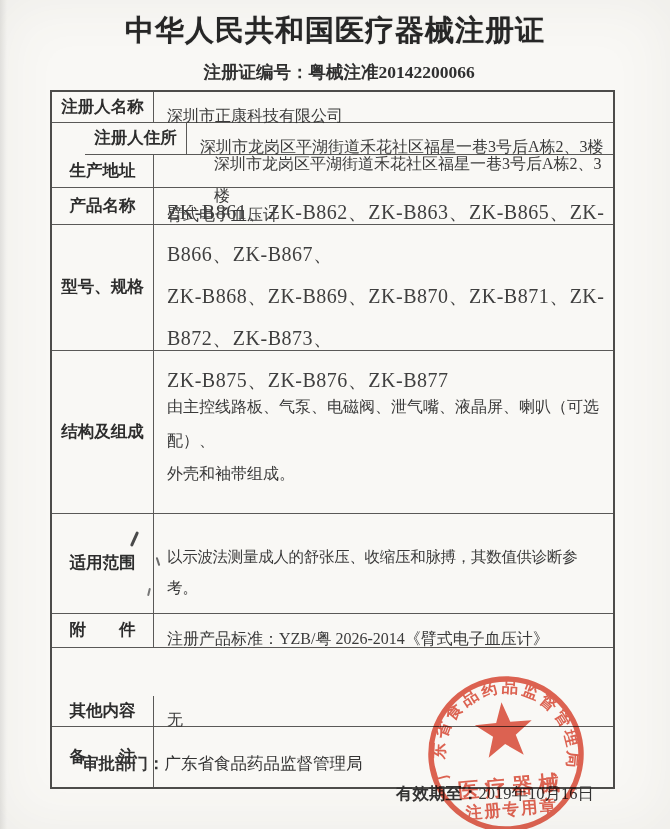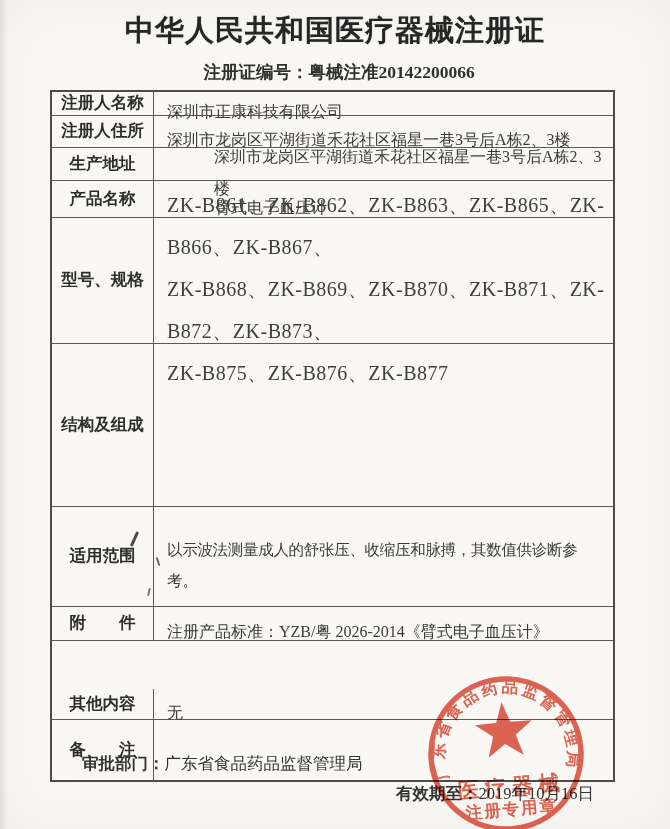--- a/index.html
+++ b/index.html
@@ -47,21 +47,21 @@
     font-size:16.5px;font-weight:bold;color:#2d2d2d;
     text-align:center;line-height:1.25;
     padding:2px 3px;
   }
   .tval{
     flex:1;display:flex;align-items:center;box-sizing:border-box;
     padding:20px 6px 3px 13px;
     font-size:16px;color:#3a3a3a;line-height:2.0;
     white-space:pre-line;
   }
-  .r1{height:24px;} .r2{height:32px;} .r3{height:33px;gap:47px;} .r4{height:37px;gap:48px;}
+  .r1{height:31px;} .r2{height:32px;margin-left:33px;} .r3{height:33px;gap:47px;} .r4{height:37px;}
   .r5{height:126px;} .r6{height:163px;} .r7{height:100px;}
   .r8{height:34px;} .r9{height:31px;margin-top:48px;} .r10{height:60px;}
   .r5 .tval{font-size:20px;letter-spacing:0.5px;line-height:2.1;color:#3f3f3f;}
   .r6 .tval{line-height:2.1;}
   .r7 .tval{font-size:15.5px;letter-spacing:-0.3px;}
   
   .footer-line{position:absolute;font-size:16.5px;color:#333;}
   .f-approve{left:82px;top:753px;}
   .f-date1{left:392px;top:750px;}
   .f-date2{left:396px;top:783px;}
@@ -117,20 +117,22 @@
       <div class="tval">臂式电子血压计</div>
     </div>
     <div class="trow r5">
       <div class="tlabel">型号、规格</div>
       <div class="tval">ZK-B861、ZK-B862、ZK-B863、ZK-B865、ZK-B866、ZK-B867、
 ZK-B868、ZK-B869、ZK-B870、ZK-B871、ZK-B872、ZK-B873、
 ZK-B875、ZK-B876、ZK-B877</div>
     </div>
     <div class="trow r6">
       <div class="tlabel">结构及组成</div>
+      <div class="tval">由主控线路板、气泵、电磁阀、泄气嘴、液晶屏、喇叭（可选配）、
+外壳和袖带组成。</div>
     </div>
     <div class="trow r7">
       <div class="tlabel">适用范围</div>
       <div class="tval">以示波法测量成人的舒张压、收缩压和脉搏，其数值供诊断参考。</div>
     </div>
     <div class="trow r8">
       <div class="tlabel">附　　件</div>
       <div class="tval">注册产品标准：YZB/粤 2026-2014《臂式电子血压计》</div>
     </div>
     <div class="trow r9">

